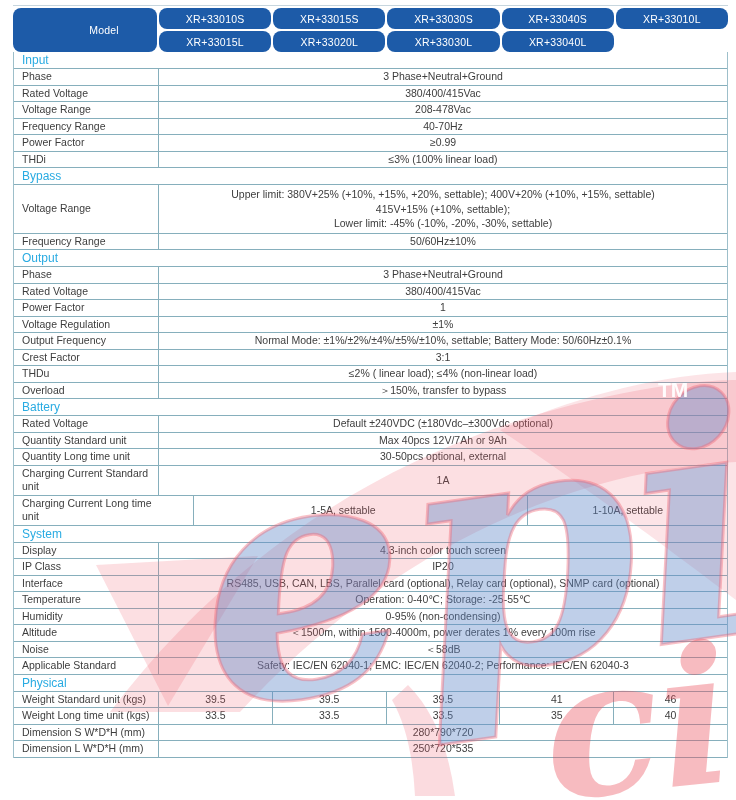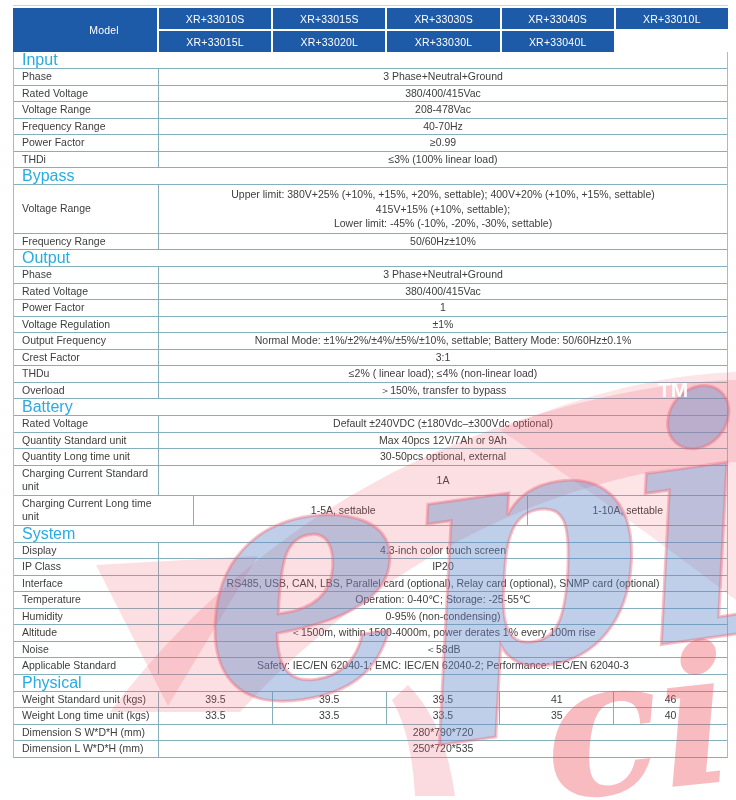--- a/index.html
+++ b/index.html
@@ -11,21 +11,21 @@
   .tbl{position:absolute;left:13px;top:5px;width:715px;z-index:1;}
   .top-rule{border-top:1px solid #c7d6de;margin-bottom:2px;}
 
   
   .header{
     display:grid;grid-template-columns:144px repeat(5,1fr);
     grid-template-rows:21px 21px;gap:2px;background:#ffffff;
   }
   .hcell{
     background:#1d5ba8;color:#ffffff;display:flex;align-items:center;justify-content:center;
-    font-size:10.5px;letter-spacing:.2px;
+    font-size:10.5px;letter-spacing:.2px;border-radius:8px;
   }
   .hcell.model{grid-row:1/3;padding-left:38px;}
 
   
   .body{border-left:1px solid #9dbfca;border-right:1px solid #9dbfca;}
   .row{
     display:grid;grid-template-columns:144px 1fr;
     border-bottom:1px solid #86afbc;min-height:15.5px;align-items:stretch;
     font-size:10.5px;
   }
@@ -34,21 +34,21 @@
   .cell{
     display:flex;align-items:center;justify-content:center;text-align:center;
     border-left:1px solid #86afbc;padding:1px 4px;line-height:13px;
   }
   .cell.label{
     justify-content:flex-start;text-align:left;border-left:none;padding-left:8px;
   }
   .cell.multi{flex-direction:column;padding:2px 4px;}
   .cell.multi div{line-height:14.5px;}
   .sec{
-    border-bottom:1px solid #86afbc;color:#29abe2;font-size:16px;
+    border-bottom:1px solid #86afbc;color:#29abe2;font-size:12px;
     padding:2px 0 2px 8px;line-height:12px;
   }
 
   
   .wm{position:absolute;left:0;top:0;width:736px;height:800px;z-index:2;pointer-events:none;}
 </style>
 </head>
 <body>
 
 <div class="tbl">

